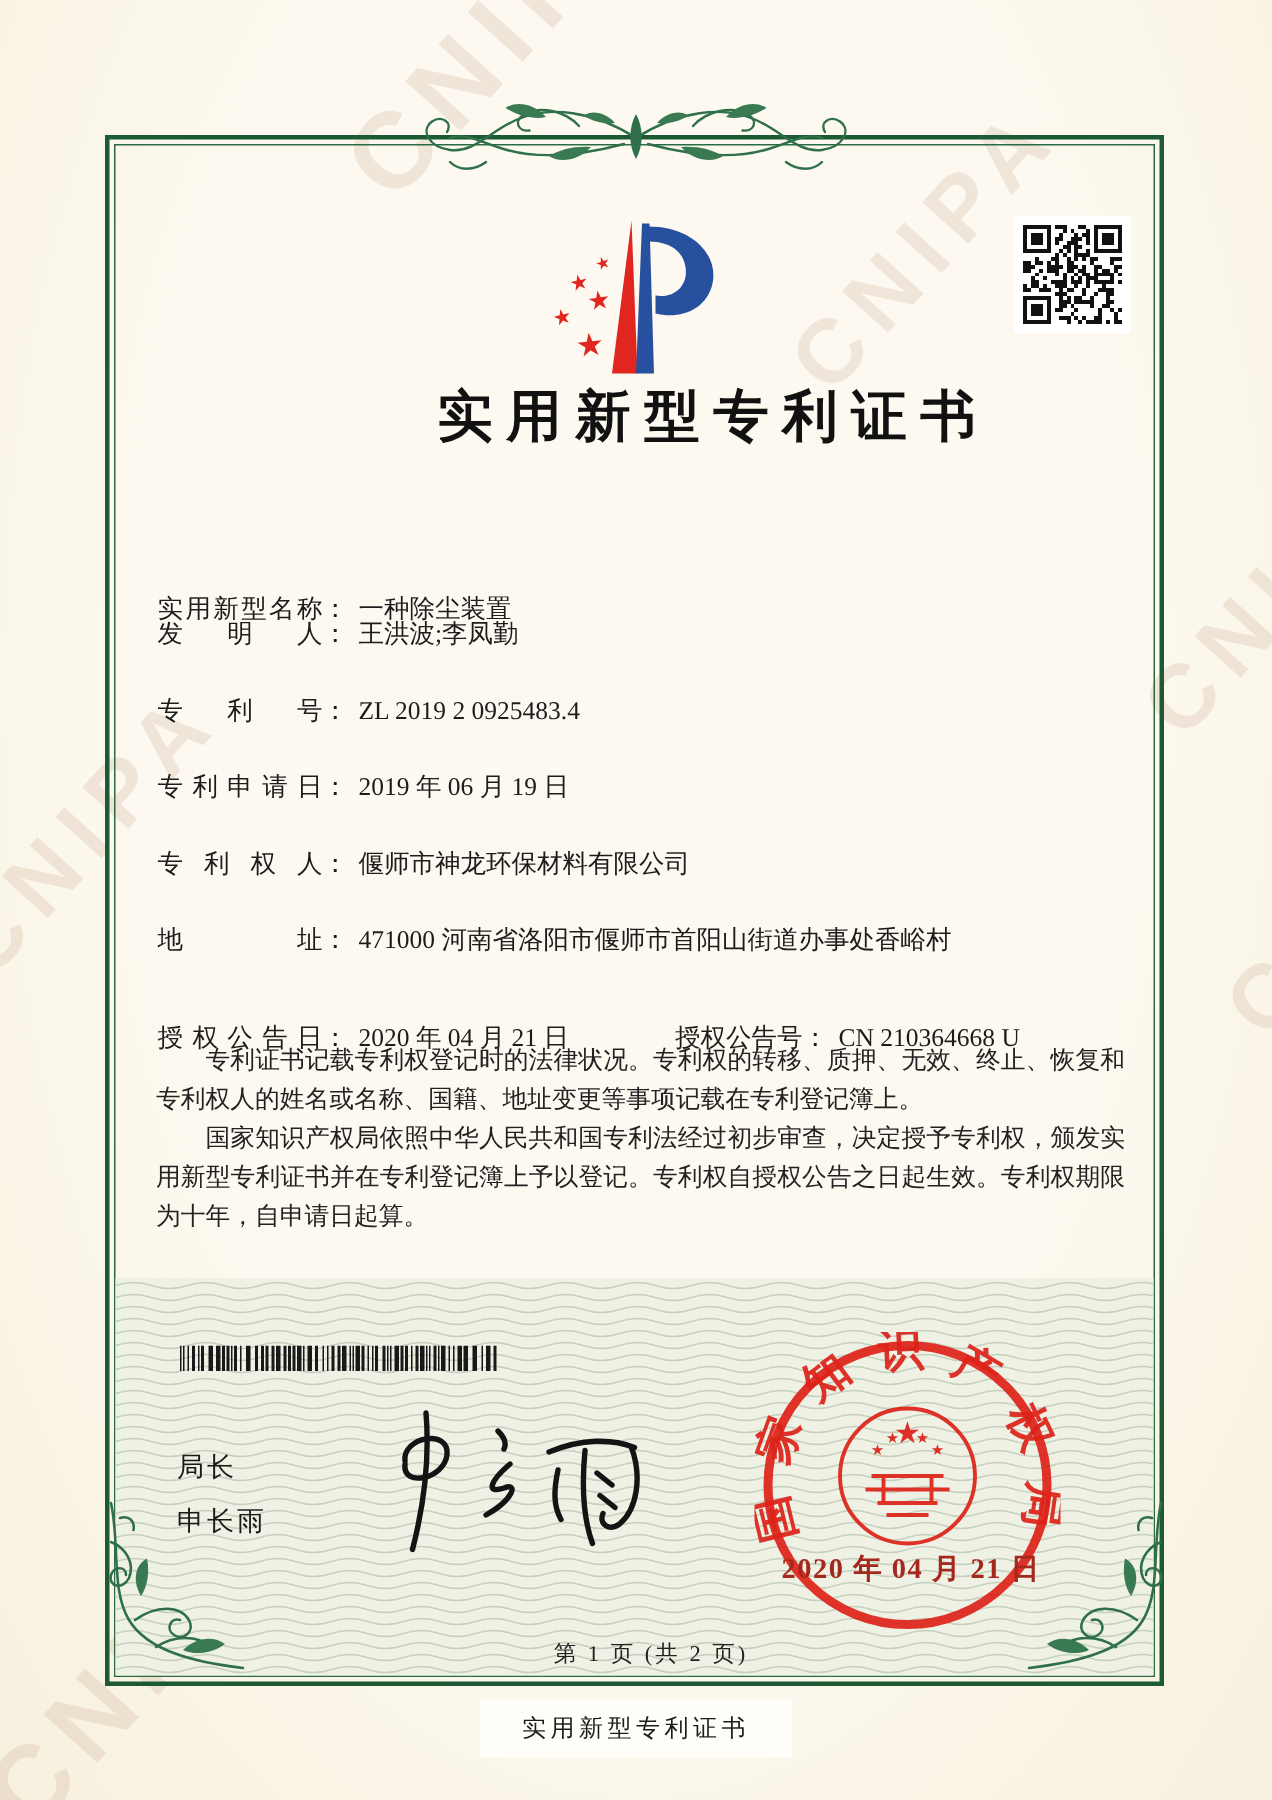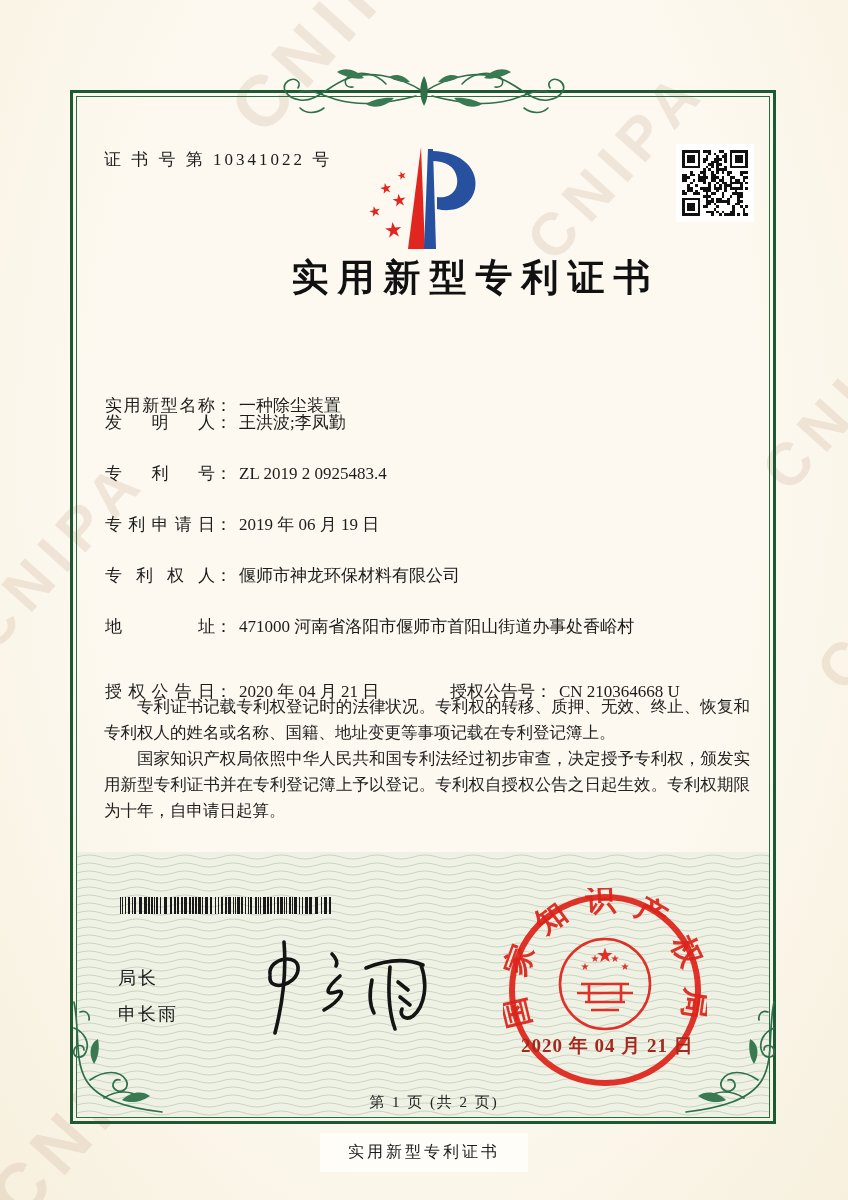--- a/index.html
+++ b/index.html
@@ -117,21 +117,20 @@
       <path d="M14,4 C20,32 14,62 26,82 C38,102 68,110 102,114"></path>
       <path d="M14,30 C24,34 30,44 26,54 C22,62 12,60 14,52 C16,46 24,46 24,52"></path>
       <path d="M30,82 C44,72 60,72 66,82 C70,90 62,96 56,92 C50,88 54,80 60,82"></path>
       <path d="M44,100 C56,92 72,92 80,100"></path>
       <path d="M34,66 C28,56 30,45 38,41 C40,51 38,60 34,66 Z" fill="#3a7a52" stroke="none"></path>
       <path d="M62,102 C70,94 82,92 90,98 C82,104 70,106 62,102 Z" fill="#3a7a52" stroke="none"></path>
       <path d="M20,14 C26,12 30,16 29,22"></path>
     </g>
   </svg>
 
-  <div class="certno">证 书 号 第 10341022 号</div>
 
   <svg style="position:absolute;left:357px;top:143px;" width="126" height="116" viewBox="0 0 126 116">
     <path d="M75,8 C106,8 122,28 118,46 C114,64 96,70 80,66 L80,54 C92,56 102,48 100,35 C98,23 88,18 75,18 Z" fill="#27509e"></path>
     <polygon points="64,4 51,106 68,106" fill="#e0261e"></polygon>
     <polygon points="71,6 67,106 79,106 76,6" fill="#27509e"></polygon>
     <g fill="#e0261e" font-family="'DejaVu Sans',sans-serif" text-anchor="middle">
       <text x="46" y="36" font-size="11" transform="rotate(-18 46 36)">★</text>
       <text x="30" y="50" font-size="14" transform="rotate(-12 30 50)">★</text>
       <text x="43" y="63" font-size="17" transform="rotate(-8 43 63)">★</text>
       <text x="19" y="73" font-size="14" transform="rotate(-14 19 73)">★</text>

